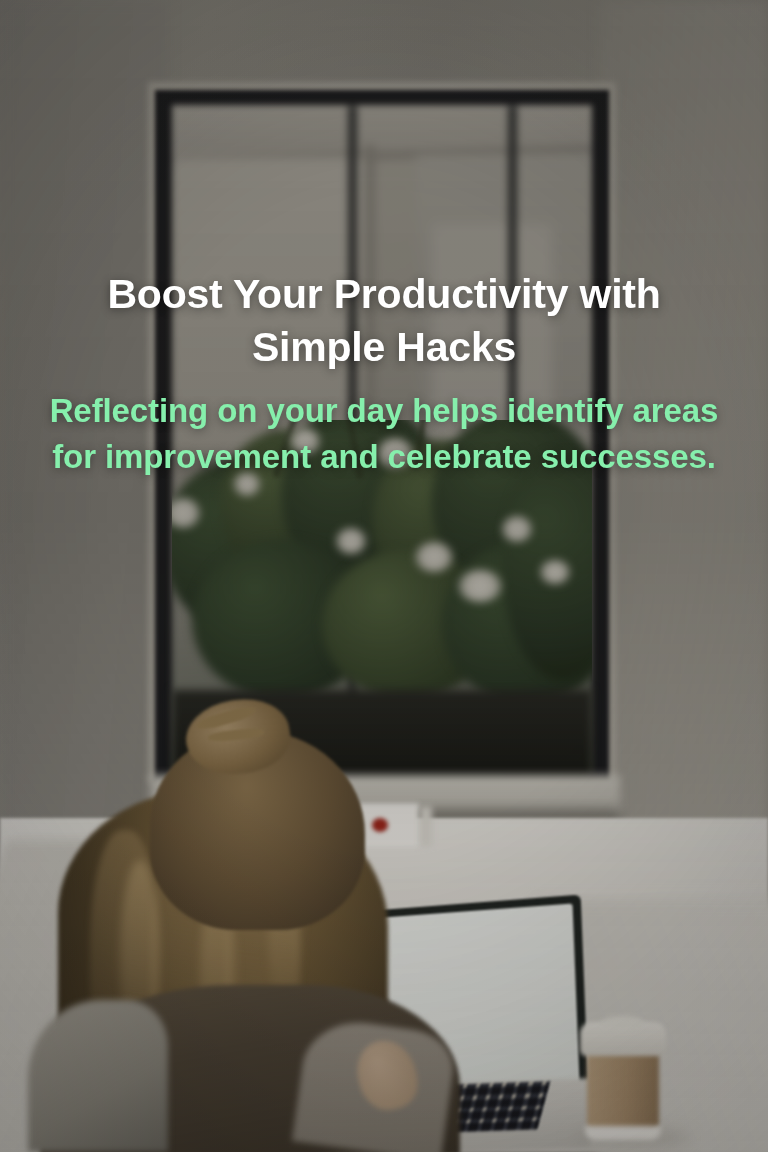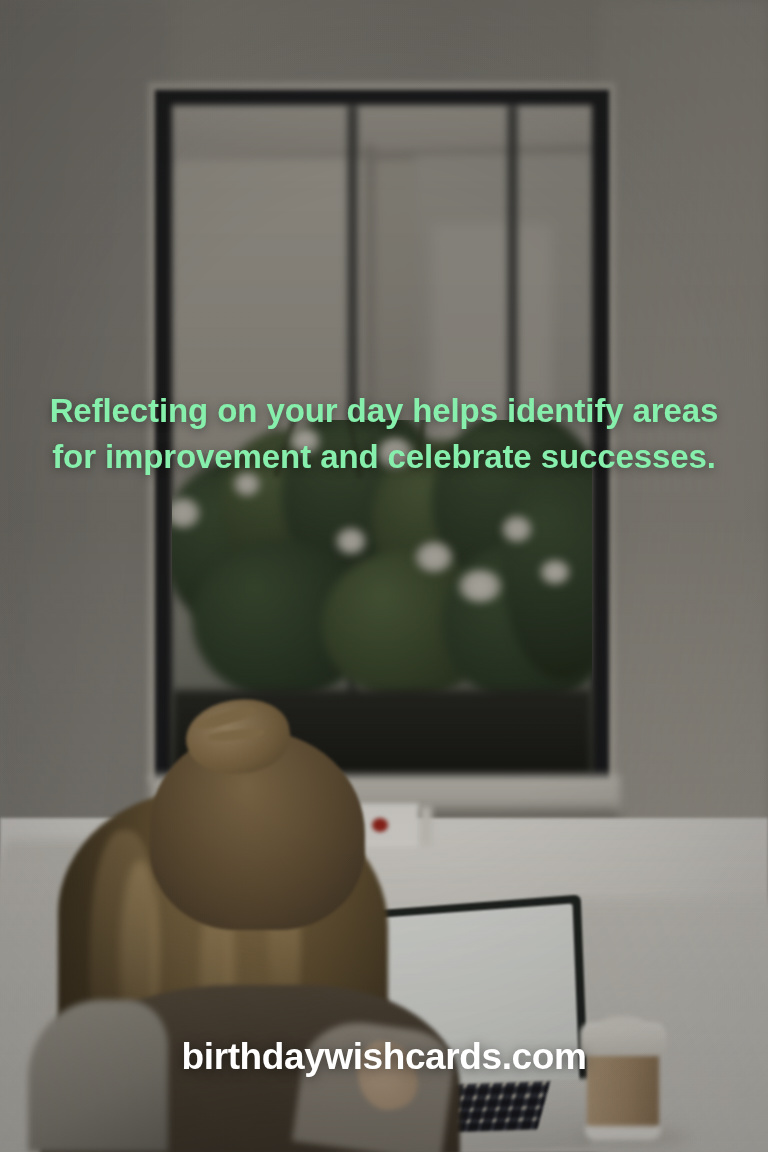--- a/index.html
+++ b/index.html
@@ -396,19 +396,19 @@
     <div class="shoulder"></div>
     <div class="sleeve"></div>
     <div class="arm"></div>
     <div class="hand"></div>
 
     <div class="tint"></div>
     <div class="vignette"></div>
   </div>
 
   <div class="overlay">
+    <div class="headline">Boost Your Productivity with Simple Hacks</div>
 
     <div class="subhead">Reflecting on your day helps identify areas for improvement and celebrate successes.</div>
 
-    <div class="footer-url">birthdaywishcards.com</div>
   </div>
 
 </div>
 
 </body></html>

